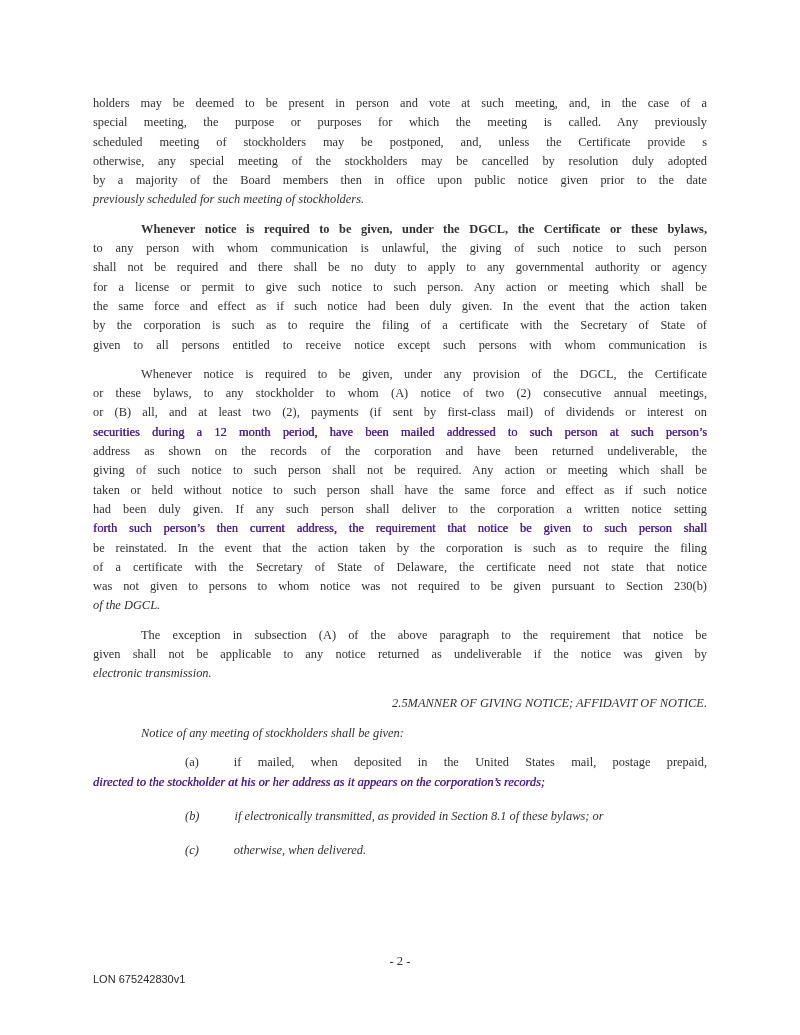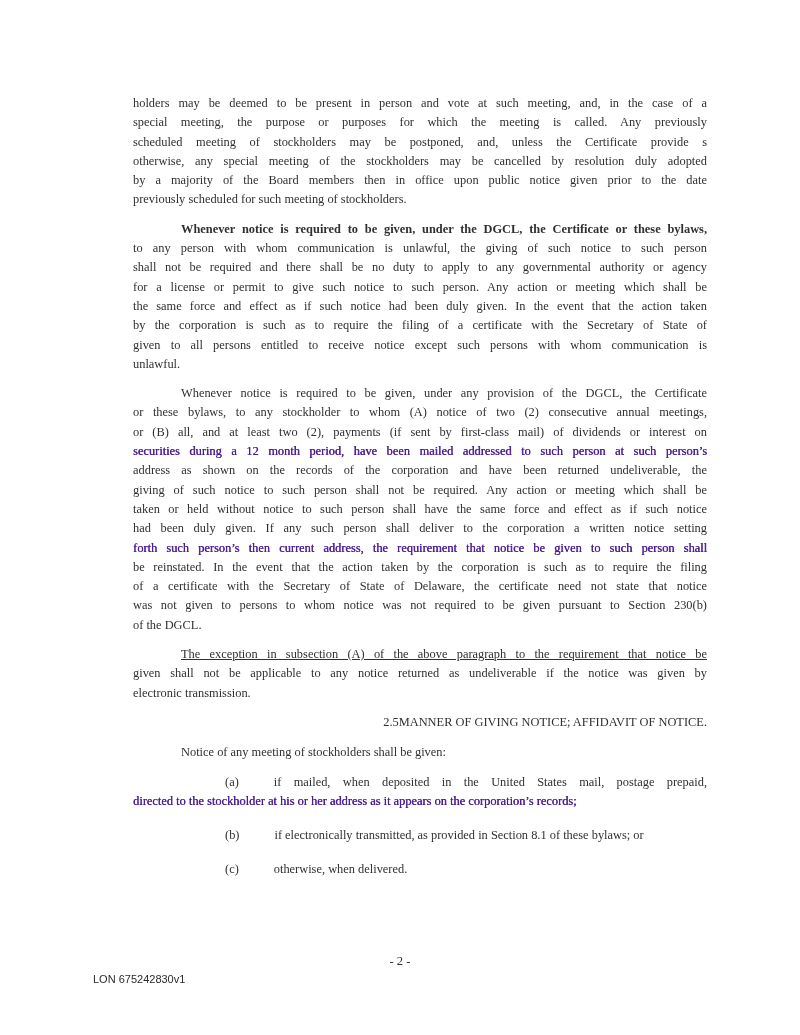--- a/index.html
+++ b/index.html
@@ -25,24 +25,24 @@
   }
   .block { margin: 0 0 10px 0; }
   .block.heading { margin-top: 9px; margin-bottom: 11px; }
   .block.list-item { margin-bottom: 15px; }
   .line {
     font-size: 12.4px;
     line-height: 19.3px;
     text-align: justify;
     text-align-last: justify;
     hyphens: none;
-    margin-left: 40px;
   }
   .line.last {
     text-align-last: auto;
+    font-style: italic;
   }
   .line.emph {
     color: #4c1d95;
     text-shadow: 0.35px 0 0 currentColor;
   }
   .heading .line {
     text-align: right;
     text-align-last: auto;
     text-indent: 48px;
   }
@@ -87,39 +87,38 @@
         <div class="line last">previously scheduled for such meeting of stockholders.</div>
       </div>
       <div class="block paragraph">
         <div class="line" style="text-indent: 48px; font-weight: bold;">Whenever notice is required to be given, under the DGCL, the Certificate or these bylaws,</div>
         <div class="line">to any person with whom communication is unlawful, the giving of such notice to such person</div>
         <div class="line">shall not be required and there shall be no duty to apply to any governmental authority or agency</div>
         <div class="line">for a license or permit to give such notice to such person.  Any action or meeting which shall be</div>
         <div class="line">the same force and effect as if such notice had been duly given.  In the event that the action taken</div>
         <div class="line">by the corporation is such as to require the filing of a certificate with the Secretary of State of</div>
         <div class="line">given to all persons entitled to receive notice except such persons with whom communication is</div>
-        <div class="line last">unlawful.</div>
       </div>
       <div class="block paragraph">
         <div class="line" style="text-indent: 48px;">Whenever notice is required to be given, under any provision of the DGCL, the Certificate</div>
         <div class="line">or these bylaws, to any stockholder to whom (A) notice of two (2) consecutive annual meetings,</div>
         <div class="line">or (B) all, and at least two (2), payments (if sent by first-class mail) of dividends or interest on</div>
         <div class="line emph">securities during a 12 month period, have been mailed addressed to such person at such person’s</div>
         <div class="line">address as shown on the records of the corporation and have been returned undeliverable, the</div>
         <div class="line">giving of such notice to such person shall not be required.  Any action or meeting which shall be</div>
         <div class="line">taken or held without notice to such person shall have the same force and effect as if such notice</div>
         <div class="line">had been duly given.  If any such person shall deliver to the corporation a written notice setting</div>
         <div class="line emph">forth such person’s then current address, the requirement that notice be given to such person shall</div>
         <div class="line">be reinstated.  In the event that the action taken by the corporation is such as to require the filing</div>
         <div class="line">of a certificate with the Secretary of State of Delaware, the certificate need not state that notice</div>
         <div class="line">was not given to persons to whom notice was not required to be given pursuant to Section 230(b)</div>
         <div class="line last">of the DGCL.</div>
       </div>
       <div class="block paragraph">
-        <div class="line" style="text-indent: 48px; text-decoration: underline;">The exception in subsection (A) of the above paragraph to the requirement that notice be</div>
+        <div class="line" style="text-indent: 48px;">The exception in subsection (A) of the above paragraph to the requirement that notice be</div>
         <div class="line">given shall not be applicable to any notice returned as undeliverable if the notice was given by</div>
         <div class="line last">electronic transmission.</div>
       </div>
       <div class="block heading">
         <div class="line last"><span class="h-label">2.5</span><span class="h-title">MANNER OF GIVING NOTICE; AFFIDAVIT OF NOTICE.</span></div>
       </div>
       <div class="block paragraph">
         <div class="line last" style="text-indent: 48px;">Notice of any meeting of stockholders shall be given:</div>
       </div>
       <div class="block list-item">

